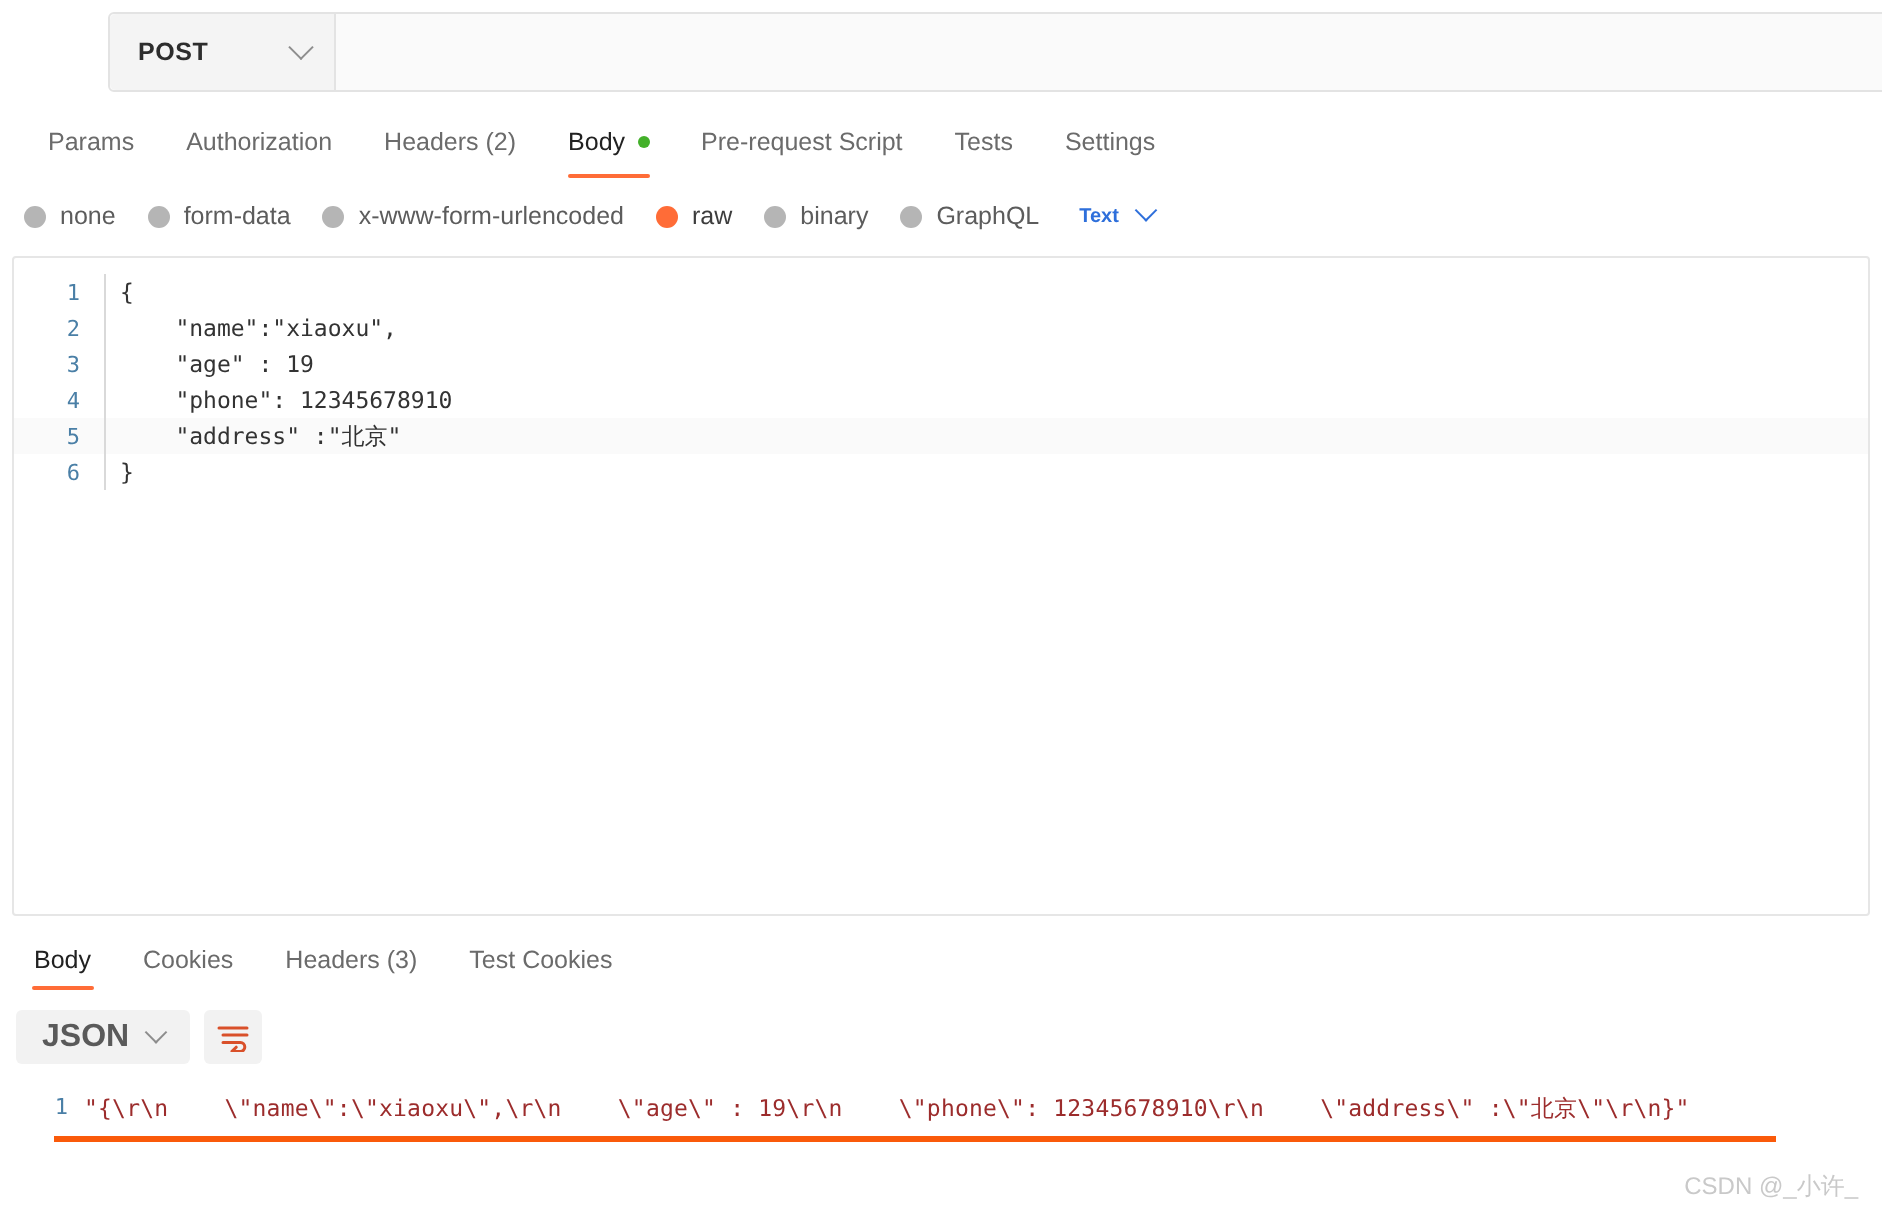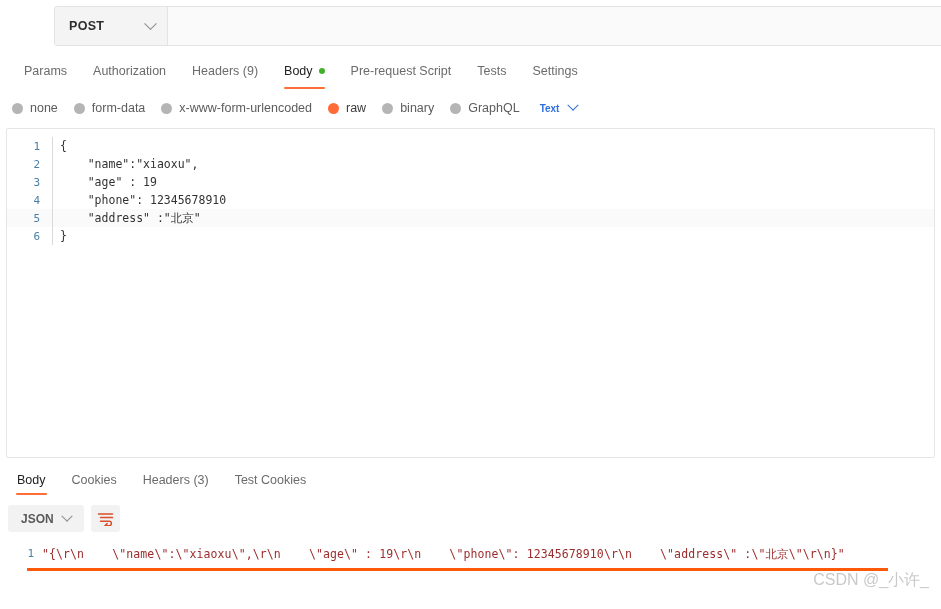--- a/index.html
+++ b/index.html
@@ -254,21 +254,21 @@
     font-weight: bold;
   }
   .fmt-select {
     height: 27px;
     display: flex;
     align-items: center;
     gap: 9px;
     padding: 0 13px;
     background: #f2f2f2;
     border-radius: 3px;
-    font-size: 12px;
+    font-size: 16px;
     font-weight: bold;
     color: #5a5a5a;
     cursor: pointer;
     text-align: center;
   }
   .chev-gray {
     display: inline-block;
     width: 8px; height: 8px;
     border-right: 1.4px solid #8d8d8d;
     border-bottom: 1.4px solid #8d8d8d;
@@ -315,22 +315,22 @@
   .res-underline {
     position: absolute;
     left: 27px; top: 23px;
     width: 861px; height: 3px;
     background: #fa5a0a;
   }
 
   
   .watermark {
     position: absolute;
-    right: 12px; bottom: 18px;
-    font-size: 16px;
+    right: 12px; bottom: 7px;
+    font-size: 12px;
     color: #c9c9c9;
     user-select: none;
     margin-top: 30px;
   }
 </style>
 </head>
 <body>
 
 <div id="app">
 
@@ -342,21 +342,21 @@
   </div>
 
   <div class="req-tabs">
     <div class="req-tab">
       <span>Params</span>
     </div>
     <div class="req-tab">
       <span>Authorization</span>
     </div>
     <div class="req-tab">
-      <span>Headers (9)</span>
+      <span>Headers (2)</span>
     </div>
     <div class="req-tab active">
       <span>Body</span>
       <span class="tab-dot"></span>
     </div>
     <div class="req-tab">
       <span>Pre-request Script</span>
     </div>
     <div class="req-tab">
       <span>Tests</span>

